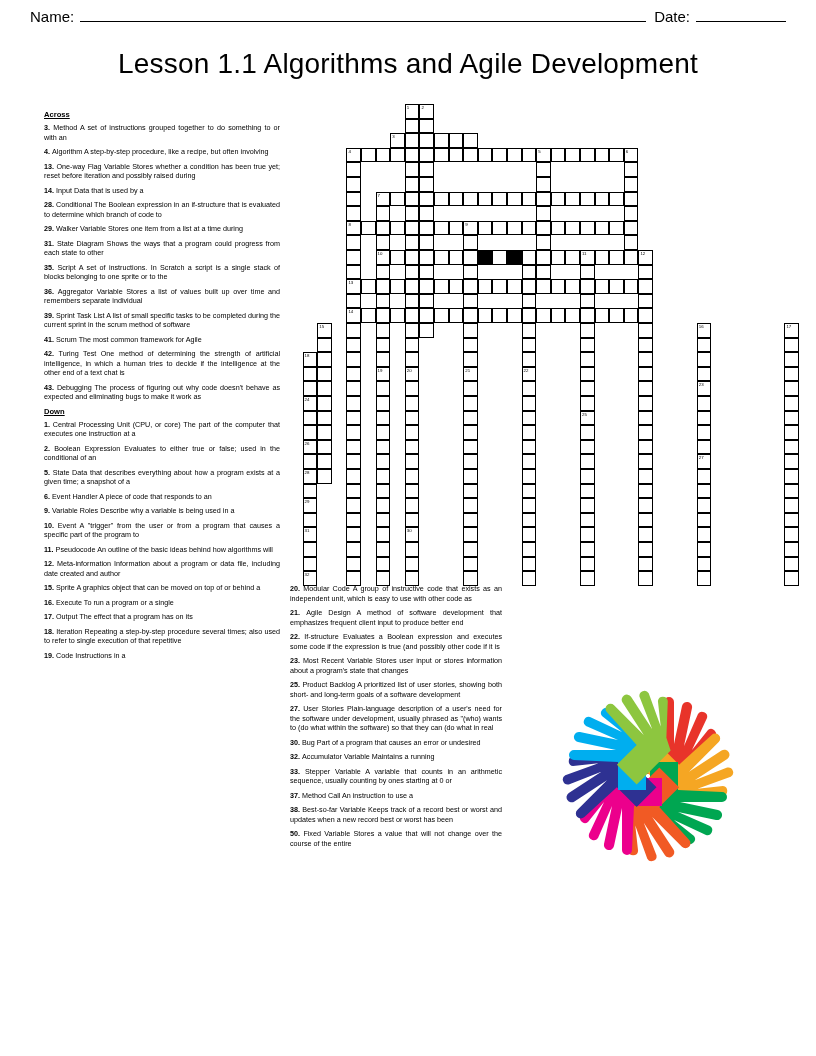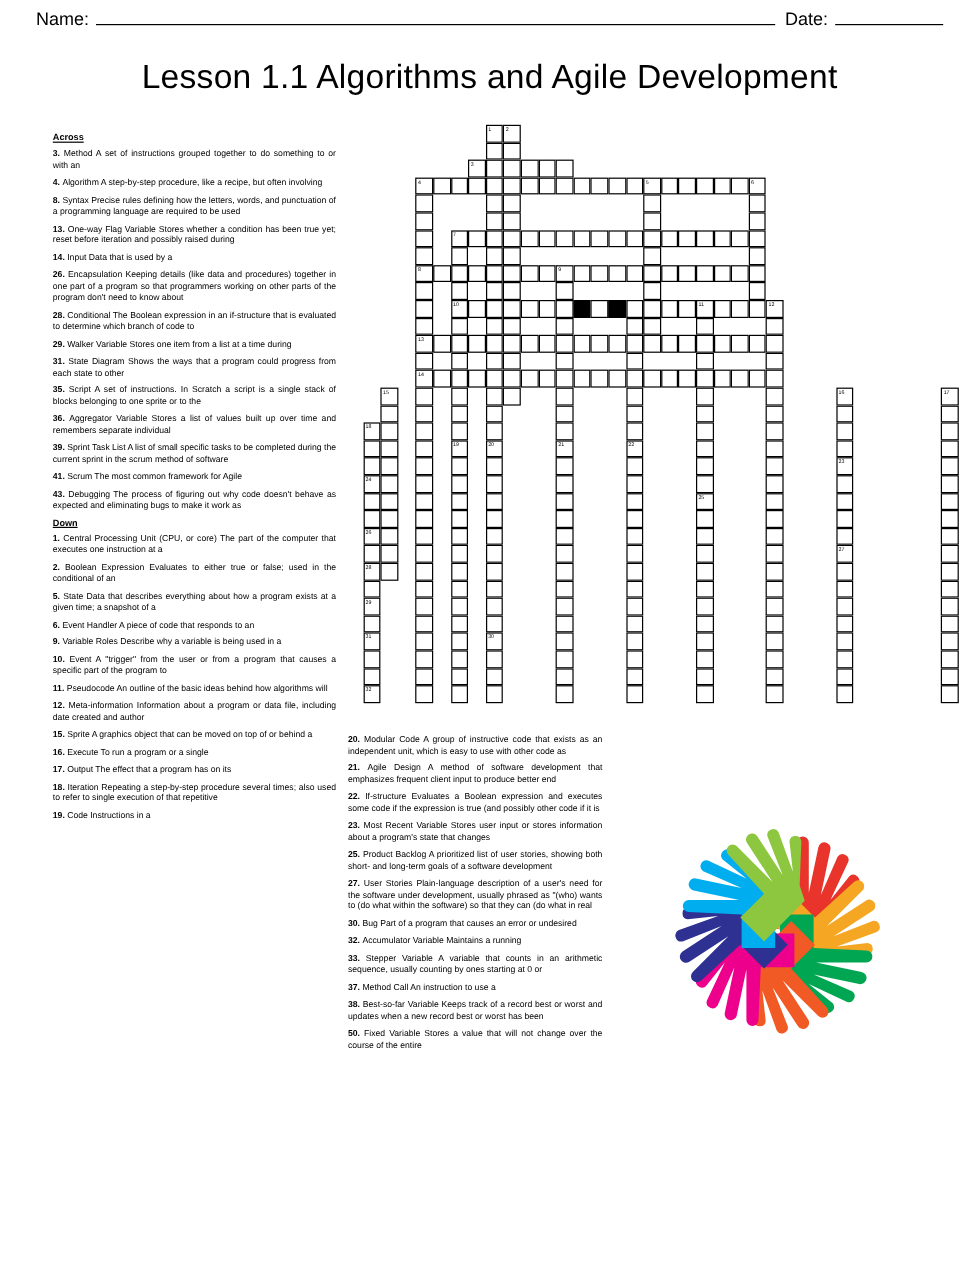--- a/index.html
+++ b/index.html
@@ -57,21 +57,21 @@
   }
 
   
   .clues-col {
     position: absolute;
     font-size: 7.2px;
     line-height: 1.32;
     text-align: justify;
   }
   #col-left  { left: 44px;  top: 110px; width: 236px; }
-  #col-mid   { left: 290px; top: 611px; width: 212px; }
+  #col-mid   { left: 290px; top: 584px; width: 212px; }
 
   .section-head {
     font-weight: bold;
     text-decoration: underline;
     font-size: 7.6px;
     margin-bottom: 3px;
   }
   .clue {
     margin-bottom: 5px;
   }
@@ -124,31 +124,30 @@
     <span class="date-label">Date:</span>
     <span class="date-line"></span>
   </div>
 
   <div class="title">Lesson 1.1 Algorithms and Agile Development</div>
 
   <div class="clues-col" id="col-left">
       <div class="section-head">Across</div>
       <div class="clue"><span class="num">3. </span><span>Method A set of instructions grouped together to do something to or with an</span></div>
       <div class="clue"><span class="num">4. </span><span>Algorithm A step-by-step procedure, like a recipe, but often involving</span></div>
-      <div class="clue"><span class="num">8. </span><span>Syntax Precise rules defining how the letters, words, and punctuation of a programming language are required to be used</span></div>
       <div class="clue"><span class="num">13. </span><span>One-way Flag Variable Stores whether a condition has been true yet; reset before iteration and possibly raised during</span></div>
       <div class="clue"><span class="num">14. </span><span>Input Data that is used by a</span></div>
-      <div class="clue"><span class="num">26. </span><span>Encapsulation Keeping details (like data and procedures) together in one part of a program so that programmers working on other parts of the program don't need to know about</span></div>
       <div class="clue"><span class="num">28. </span><span>Conditional The Boolean expression in an if-structure that is evaluated to determine which branch of code to</span></div>
       <div class="clue"><span class="num">29. </span><span>Walker Variable Stores one item from a list at a time during</span></div>
       <div class="clue"><span class="num">31. </span><span>State Diagram Shows the ways that a program could progress from each state to other</span></div>
       <div class="clue"><span class="num">35. </span><span>Script A set of instructions. In Scratch a script is a single stack of blocks belonging to one sprite or to the</span></div>
       <div class="clue"><span class="num">36. </span><span>Aggregator Variable Stores a list of values built up over time and remembers separate individual</span></div>
       <div class="clue"><span class="num">39. </span><span>Sprint Task List A list of small specific tasks to be completed during the current sprint in the scrum method of software</span></div>
       <div class="clue"><span class="num">41. </span><span>Scrum The most common framework for Agile</span></div>
+      <div class="clue"><span class="num">42. </span><span>Turing Test One method of determining the strength of artificial intelligence, in which a human tries to decide if the intelligence at the other end of a text chat is</span></div>
       <div class="clue"><span class="num">43. </span><span>Debugging The process of figuring out why code doesn't behave as expected and eliminating bugs to make it work as</span></div>
       <div class="section-head">Down</div>
       <div class="clue"><span class="num">1. </span><span>Central Processing Unit (CPU, or core) The part of the computer that executes one instruction at a</span></div>
       <div class="clue"><span class="num">2. </span><span>Boolean Expression Evaluates to either true or false; used in the conditional of an</span></div>
       <div class="clue"><span class="num">5. </span><span>State Data that describes everything about how a program exists at a given time; a snapshot of a</span></div>
       <div class="clue"><span class="num">6. </span><span>Event Handler A piece of code that responds to an</span></div>
       <div class="clue"><span class="num">9. </span><span>Variable Roles Describe why a variable is being used in a</span></div>
       <div class="clue"><span class="num">10. </span><span>Event A "trigger" from the user or from a program that causes a specific part of the program to</span></div>
       <div class="clue"><span class="num">11. </span><span>Pseudocode An outline of the basic ideas behind how algorithms will</span></div>
       <div class="clue"><span class="num">12. </span><span>Meta-information Information about a program or data file, including date created and author</span></div>

